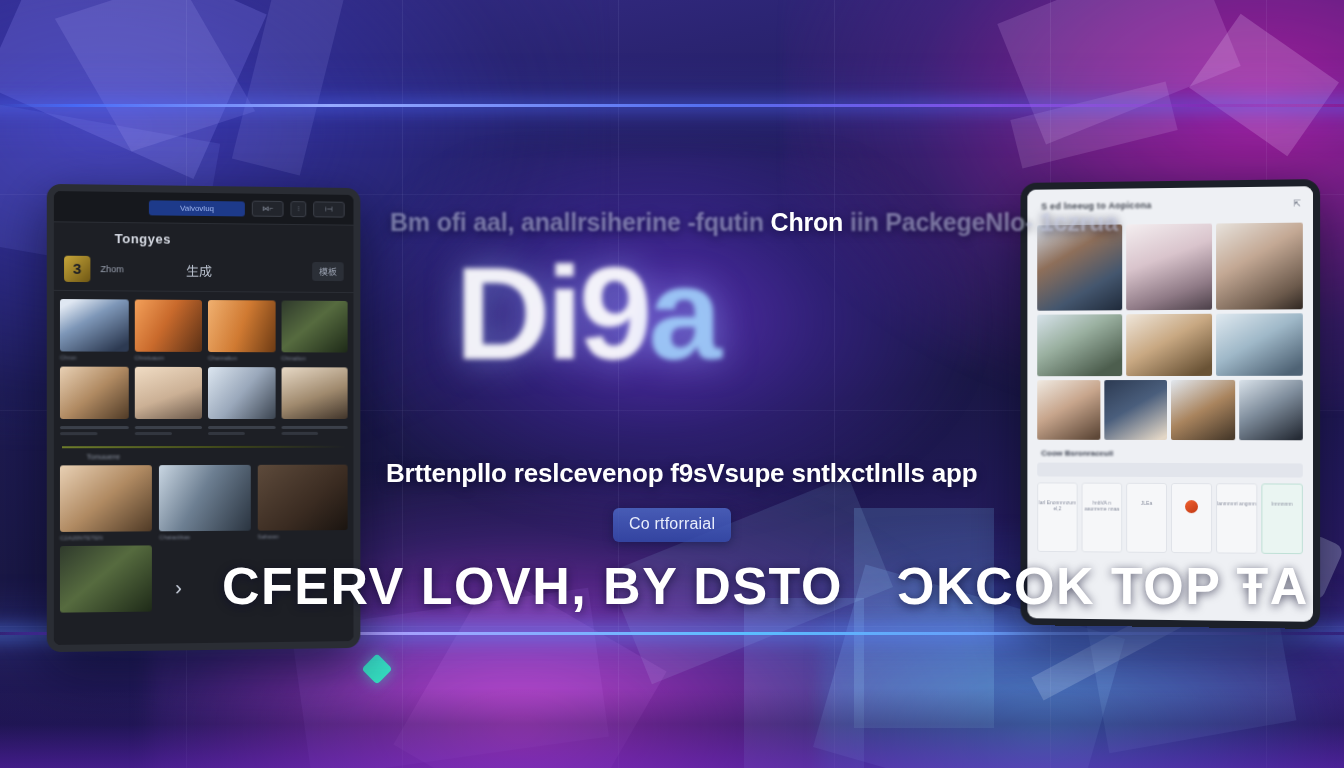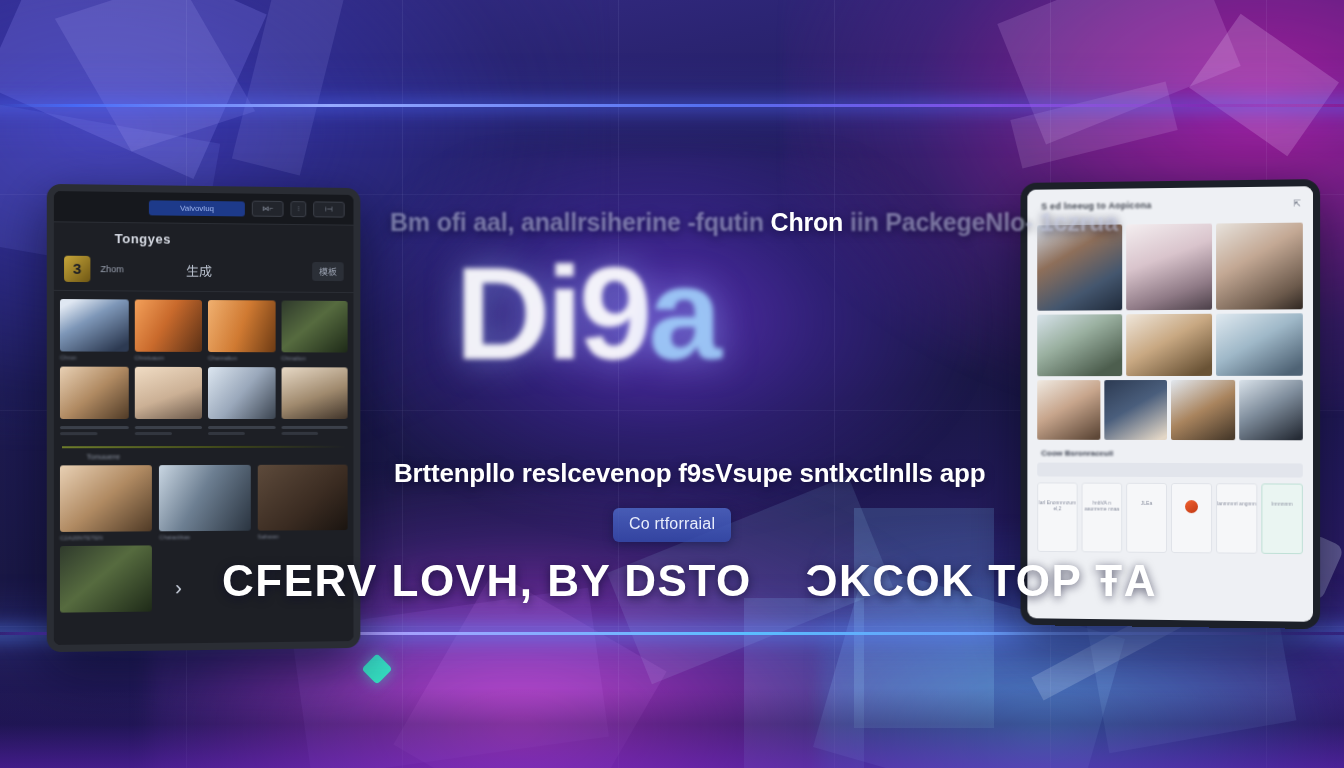--- a/index.html
+++ b/index.html
@@ -179,28 +179,28 @@
     filter: blur(1.3px);
   }
   .subline-1 {
     left: 390px; top: 208px;
     font-size: 25px;
     letter-spacing: -0.2px;
     filter: blur(0.45px);
   }
   .subline-1 .faded { color: rgba(200,205,230,0.52); filter: blur(1.1px); }
   .subline-2 {
-    left: 394px; top: 458px;
+    left: 386px; top: 458px;
     font-size: 26px;
     letter-spacing: -0.2px;
     filter: blur(0.45px);
   }
   .bottom-big {
     left: 222px; top: 556px;
-    font-size: 44px;
+    font-size: 52px;
     letter-spacing: 1.5px;
     filter: blur(0.55px);
   }
   .bottom-big .gap { display: inline-block; width: 54px; }
 
   .cta-btn {
     position: absolute;
     left: 613px; top: 508px;
     padding: 7px 16px 9px;
     border-radius: 6px;

